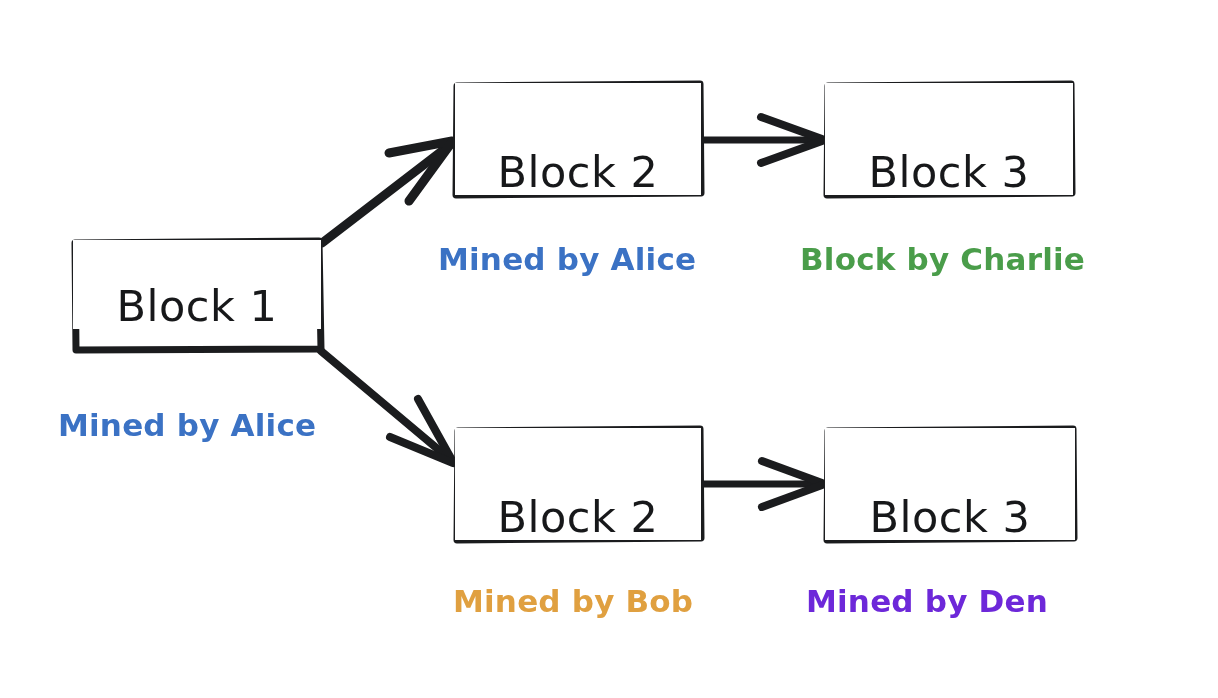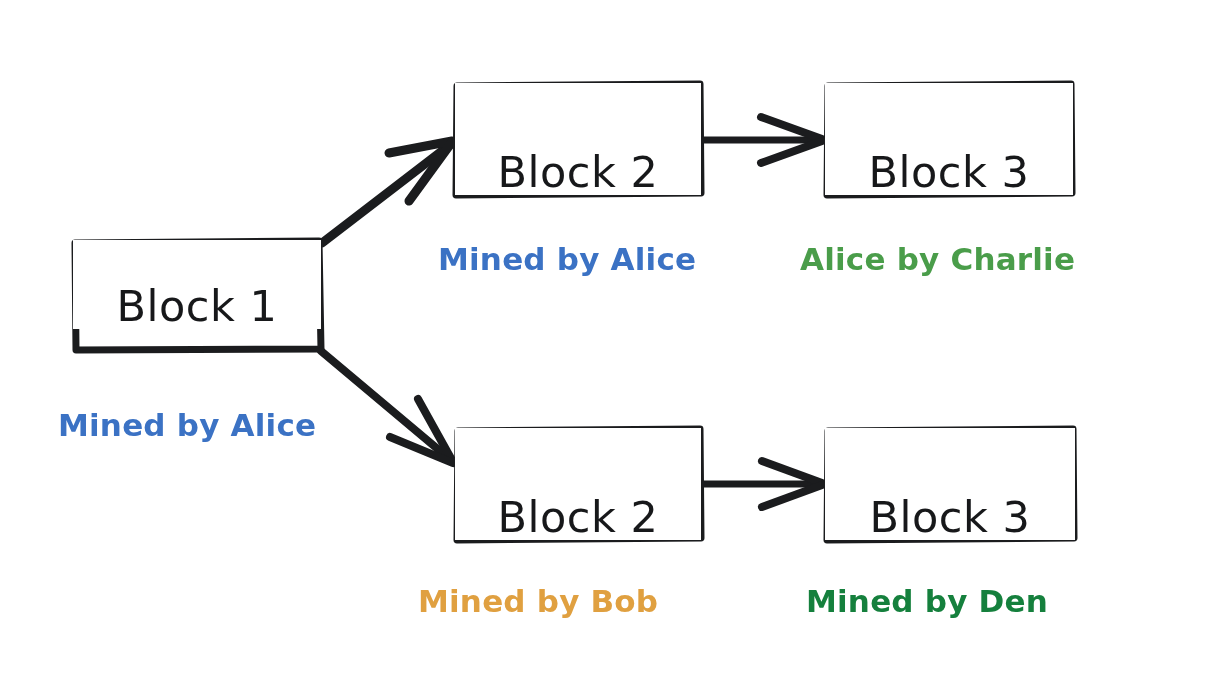--- a/index.html
+++ b/index.html
@@ -58,21 +58,21 @@
   
   #box-block1      { left: 73px;  top: 240px; width: 248px; height: 89px; }
   #box-top-block2  { left: 455px; top: 83px;  width: 246px; height: 112px; }
   #box-top-block3  { left: 825px; top: 83px;  width: 248px; height: 112px; }
   #box-bot-block2  { left: 455px; top: 428px; width: 246px; height: 112px; }
   #box-bot-block3  { left: 825px; top: 428px; width: 250px; height: 112px; }
 
   #label-block1-miner     { left: 58px;  top: 410px; }
   #label-top-block2-miner { left: 438px; top: 244px; }
   #label-top-block3-miner { left: 800px; top: 244px; }
-  #label-bot-block2-miner { left: 418px; top: 586px; text-align: right; }
+  #label-bot-block2-miner { left: 453px; top: 586px; text-align: right; }
   #label-bot-block3-miner { left: 806px; top: 586px; }
 </style>
 </head>
 <body style="background: rgb(255, 255, 255); width: 1218px; height: 698px;">
 
 <div id="diagram-root">
 
   <svg id="diagram-svg" viewBox="0 0 1218 698" xmlns="http://www.w3.org/2000/svg">
 
     <g fill="none" stroke="#1b1c1e" stroke-width="7" stroke-linecap="round" stroke-linejoin="round">
@@ -130,19 +130,19 @@
   </div>
 
   <div class="node-box" id="box-bot-block3">
     <span class="node-label">Block 3</span>
   </div>
 
   <div class="miner-label" id="label-block1-miner" style="color: rgb(59, 114, 196);">Mined by Alice</div>
 
   <div class="miner-label" id="label-top-block2-miner" style="color: rgb(59, 114, 196);">Mined by Alice</div>
 
-  <div class="miner-label" id="label-top-block3-miner" style="color: rgb(74, 157, 74);">Alice by Charlie</div>
+  <div class="miner-label" id="label-top-block3-miner" style="color: rgb(74, 157, 74);">Block by Charlie</div>
 
   <div class="miner-label" id="label-bot-block2-miner" style="color: rgb(224, 160, 64);">Mined by Bob</div>
 
-  <div class="miner-label" id="label-bot-block3-miner" style="color: #15803d;">Mined by Den</div>
+  <div class="miner-label" id="label-bot-block3-miner" style="color: #6d28d9;">Mined by Den</div>
 
 </div>
 
 </body></html>

